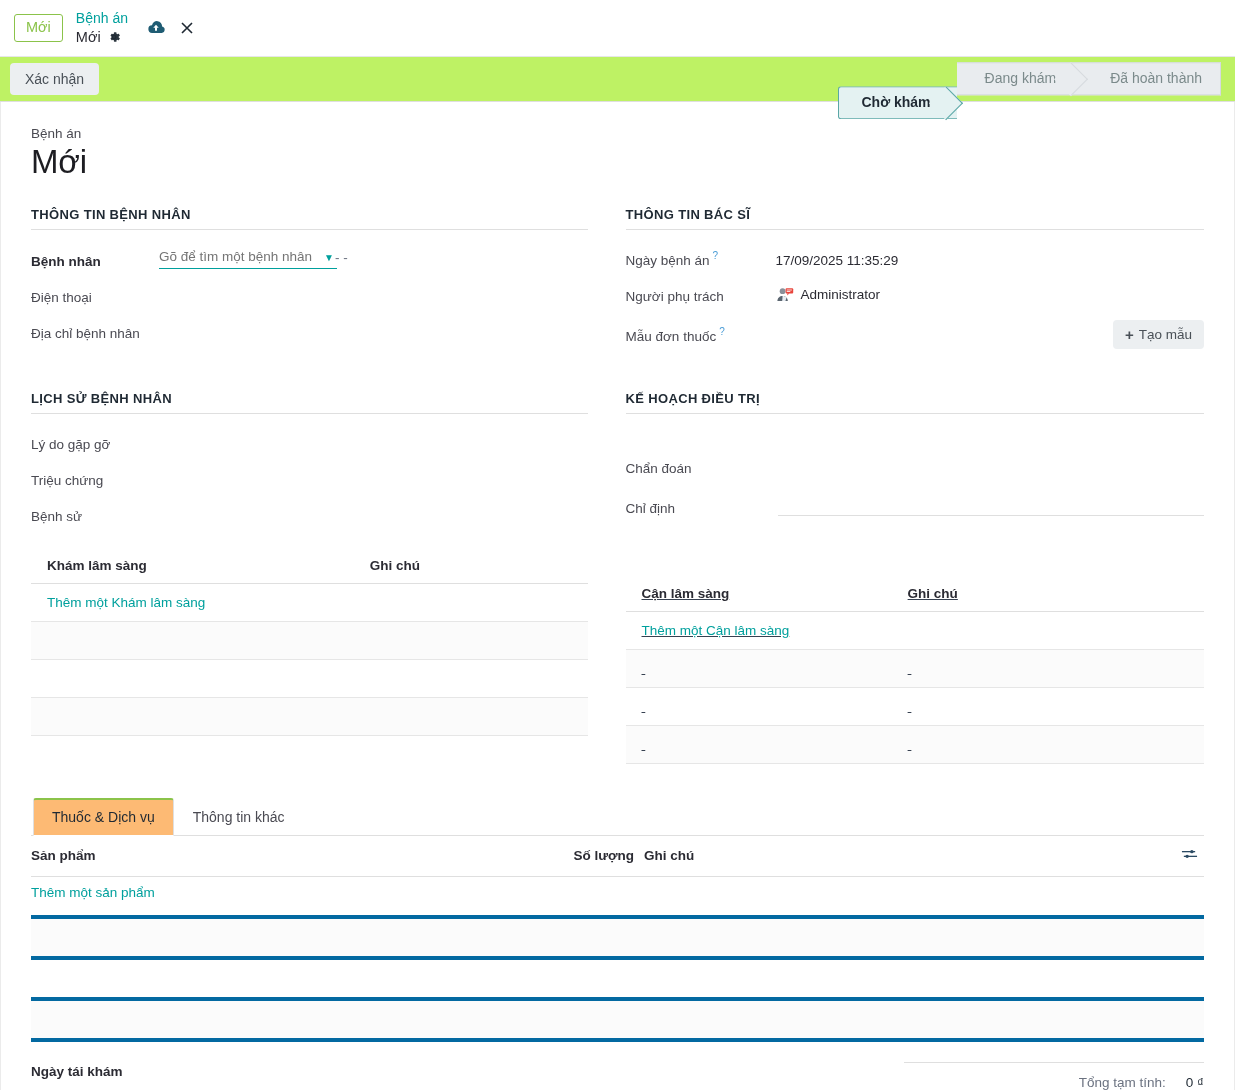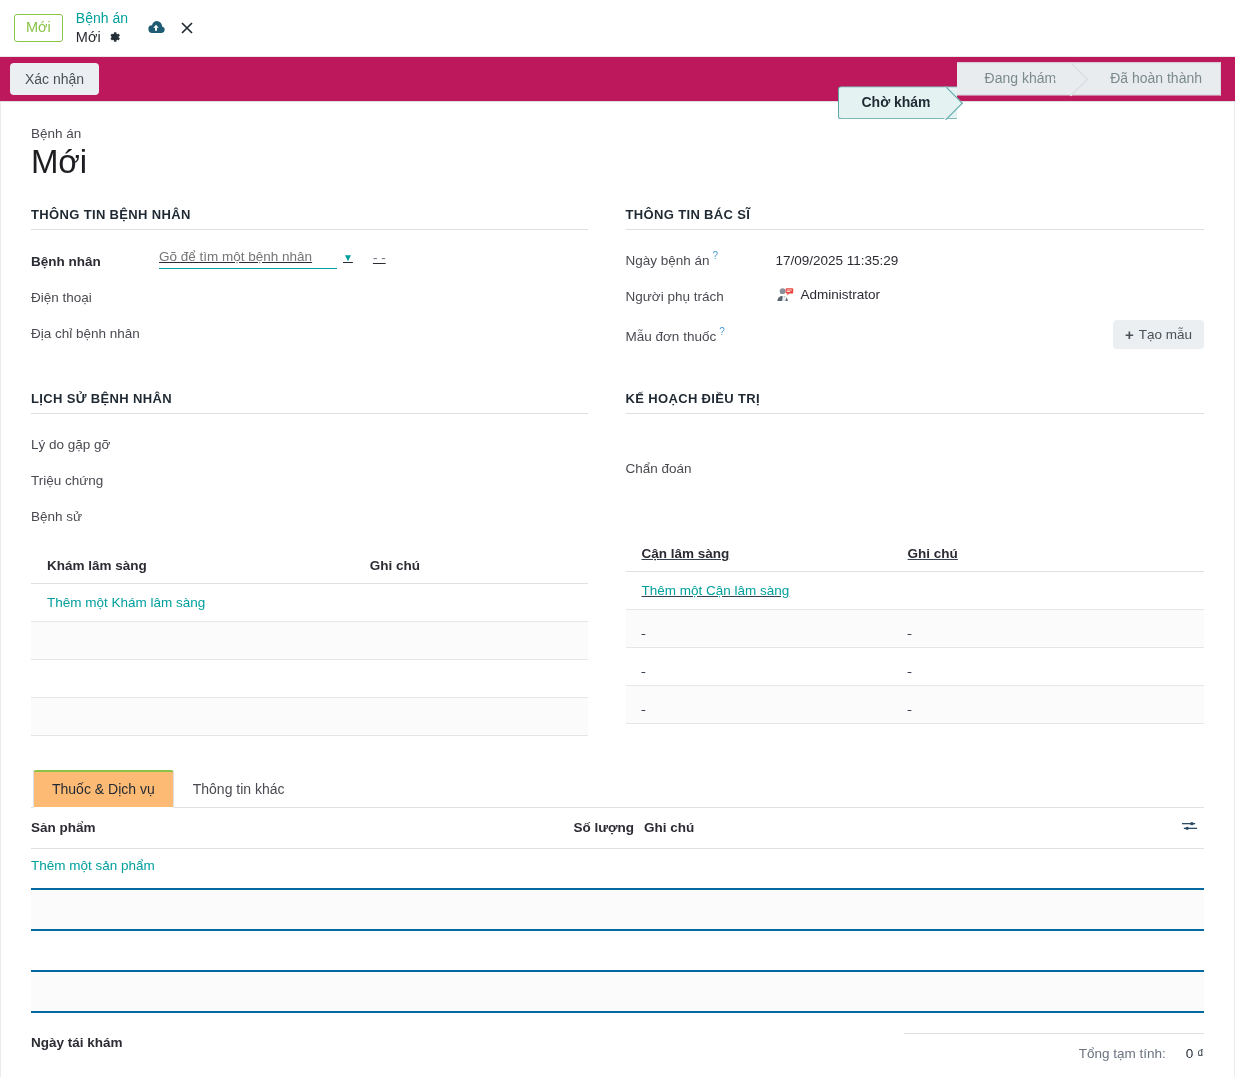--- a/index.html
+++ b/index.html
@@ -33,21 +33,21 @@
   .bc-stack { display: flex; flex-direction: column; justify-content: center; line-height: 1.25; }
   .bc-top { font-size: 14px; color: #00a09d; }
   .bc-bottom { display: flex; align-items: center; gap: 6px; font-size: 14.5px; color: #2b2b33; }
   .icon-btn { display: inline-flex; align-items: center; justify-content: center; cursor: pointer; }
   .gear-icon svg { display:block; }
   .breadcrumb-actions { display: flex; align-items: center; gap: 14px; margin-left: 18px; }
 
   
   .control-panel {
     height: 46px;
-    background: #be185d;
+    background: #bef264;
     border-top: 1px solid #e7e7e7;
     border-bottom: 1px solid #dfdfdf;
     display: flex;
     align-items: center;
     padding: 0 10px;
     position: relative;
   }
   .btn-plain {
     background: #eceff1;
     border: 1px solid transparent;
@@ -136,22 +136,21 @@
   }
   .field-label.bold { font-weight: bold; color: #2b2b33; }
   .field-label.wide { width: 150px; flex: 0 0 150px; }
   .field-value { font-size: 13.5px; color: #2b2b33; padding-top: 1px; display:flex; align-items:center; gap:7px;}
   .help-q { color: #4a9cd6; font-size: 10px; vertical-align: super; margin-left: 3px; cursor: pointer; }
 
   .m2o {
     position: relative;
     display: inline-flex;
     align-items: center;
-    gap: 20px;
-    text-decoration: underline;
+    gap: 1px;
   }
   .m2o-input {
     font-size: 13.5px;
     color: #9aa0a6;
     border: none;
     border-bottom: 1px solid #00a09d;
     outline: none;
     background: transparent;
     width: 178px;
     padding: 0 0 4px 0;
@@ -233,21 +232,21 @@
   .nb-page { }
 
   .prod-table { width: 100%; border-collapse: collapse; table-layout: fixed; }
   .prod-table th {
     font-size: 13.5px; font-weight: bold; color: #2b2b33; text-align: left;
     padding: 11px 6px 12px 0; border-bottom: 1px solid #dfdfdf; margin-left: 48px;
   }
   .prod-table th.c-qty { text-align: right; width: 88px; padding-right: 10px;}
   .prod-table th.c-note { width: 520px; }
   .prod-table th.c-opt { width: 40px; text-align: right; padding-right: 6px;}
-  .prod-table td { padding: 4px 6px 11px 0; font-size: 13.5px; border-bottom: 2px solid #0369a1; height: 41px; }
+  .prod-table td { padding: 4px 6px 11px 0; font-size: 13.5px; border-bottom: 4px solid #0369a1; height: 41px; }
   .prod-table tr.striped td { background: #fbfbfb; }
   .optional-icon { cursor: pointer; display:inline-block; }
 
   
   .sheet-footer {
     display: flex;
     align-items: flex-start;
     justify-content: space-between;
     padding: 20px 0 16px 0;
   }
@@ -426,20 +425,24 @@
     </div>
 
     <div class="col right">
       <div class="group-title">KẾ HOẠCH ĐIỀU TRỊ</div>
 
       <div class="field-row tall">
         <div class="field-label wide">Chẩn đoán</div>
         <div class="field-value"></div>
       </div>
 
+      <div class="field-row">
+        <div class="field-label wide">Chỉ định</div>
+        <div class="text-field-line"></div>
+      </div>
 
       <div class="o2m" style="margin-top:62px;text-decoration:underline;">
         <table>
           <thead>
             <tr>
               <th style="width:46%">Cận lâm sàng</th>
               <th>Ghi chú</th>
             </tr>
           </thead>
           <tbody>

